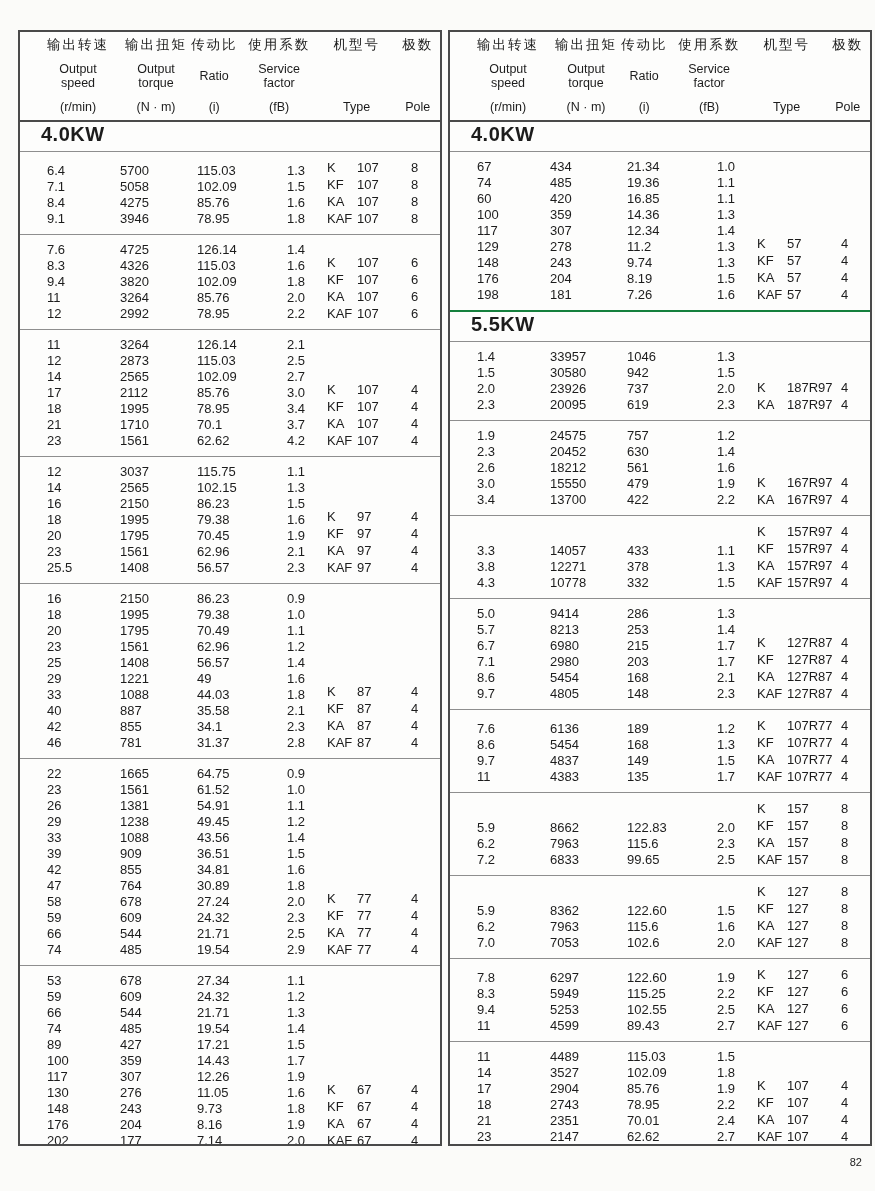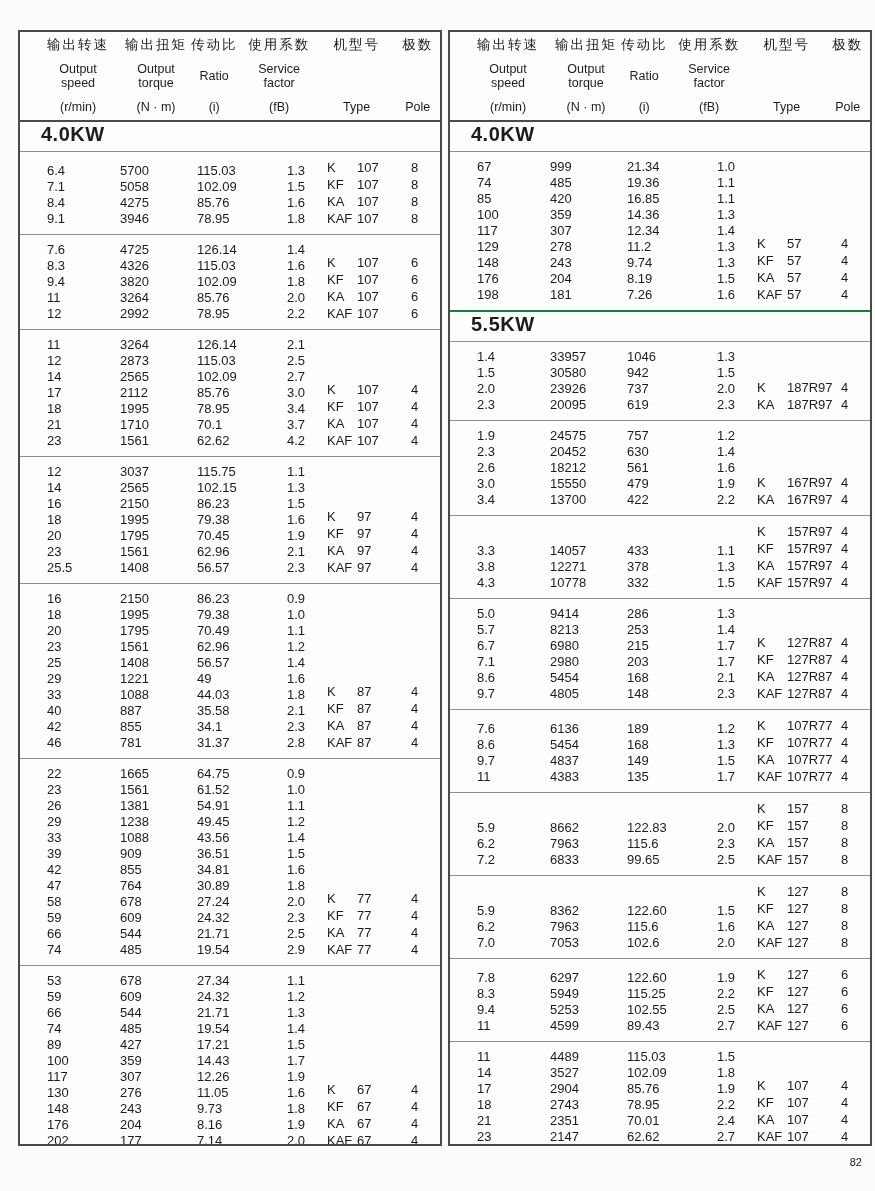--- a/index.html
+++ b/index.html
@@ -718,32 +718,32 @@
             <div class="hunit">Pole</div>
           </div>
         </div>
       <div class="tbody">
           <div class="section">
             <div class="section-title">4.0KW</div>
             <div class="block">
               <div class="data-rows">
                 <div class="drow">
                   <span class="dc dc1">67</span>
-                  <span class="dc dc2">999</span>
+                  <span class="dc dc2">434</span>
                   <span class="dc dc3">21.34</span>
                   <span class="dc dc4">1.0</span>
                 </div>
                 <div class="drow">
                   <span class="dc dc1">74</span>
                   <span class="dc dc2">485</span>
                   <span class="dc dc3">19.36</span>
                   <span class="dc dc4">1.1</span>
                 </div>
                 <div class="drow">
-                  <span class="dc dc1">85</span>
+                  <span class="dc dc1">60</span>
                   <span class="dc dc2">420</span>
                   <span class="dc dc3">16.85</span>
                   <span class="dc dc4">1.1</span>
                 </div>
                 <div class="drow">
                   <span class="dc dc1">100</span>
                   <span class="dc dc2">359</span>
                   <span class="dc dc3">14.36</span>
                   <span class="dc dc4">1.3</span>
                 </div>

